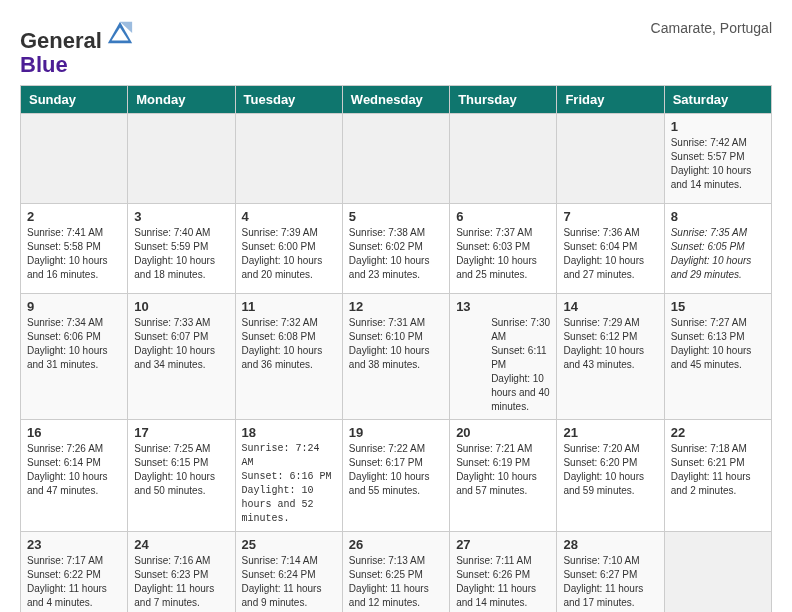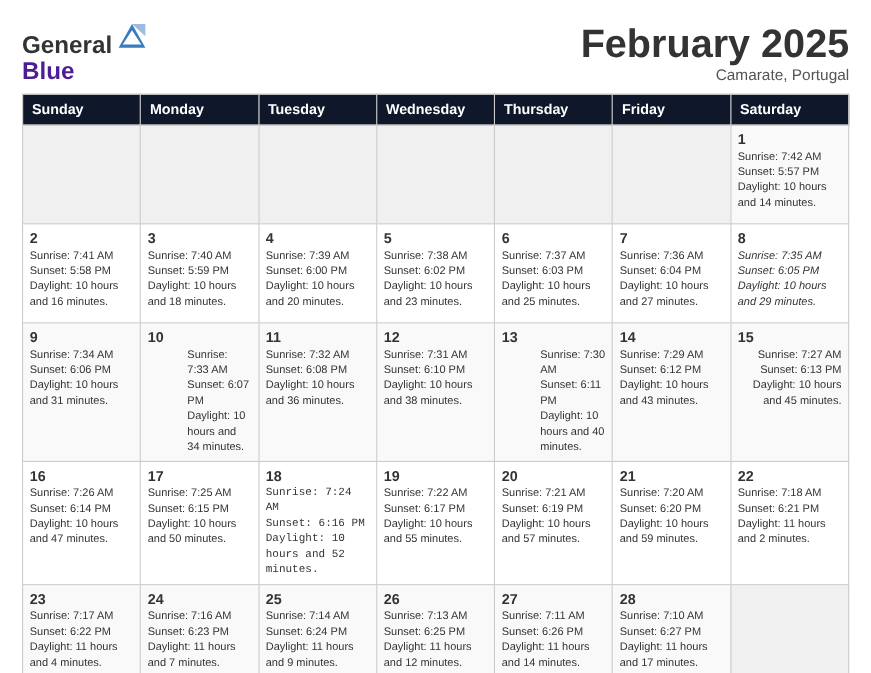--- a/index.html
+++ b/index.html
@@ -42,21 +42,21 @@
     .subtitle {
       font-size: 14px;
       color: #555;
     }
     table {
       width: 100%;
       border-collapse: collapse;
       table-layout: fixed;
     }
     thead th {
-      background-color: #0f172a;
+      background-color: #0f766e;
       color: #fff;
       text-align: left;
       padding: 6px 8px;
       font-size: 13px;
       font-weight: bold;
       border: 1px solid #ccc;
     }
     tbody td {
       vertical-align: top;
       border: 1px solid #ccc;
@@ -99,21 +99,20 @@
             <polygon points="15,8 24,22 6,22" fill="#fff"></polygon>
             <polygon points="15,2 28,2 28,14" fill="#3a7abf" opacity="0.5"></polygon>
           </svg>
       </div>
       <div class="logo-text">
         <span class="logo-blue">Blue</span>
       </div>
     </div>
   </div>
   <div class="title-area">
-    <div class="month-title">February 2025</div>
     <div class="subtitle">Camarate, Portugal</div>
   </div>
 </div>
 
 <table>
   <thead>
     <tr>
     <th>Sunday</th>
         <th>Monday</th>
         <th>Tuesday</th>
@@ -184,21 +183,21 @@
       </tr>
       <tr>
         <td>
           <span class="day-number">9</span>
           <div class="day-info" style="white-space: pre-line;">Sunrise: 7:34 AM
 Sunset: 6:06 PM
 Daylight: 10 hours and 31 minutes.</div>
         </td>
         <td>
           <span class="day-number">10</span>
-          <div class="day-info" style="white-space: pre-line; margin-left: 36px;">Sunrise: 7:33 AM
+          <div class="day-info" style="white-space: pre-line;">Sunrise: 7:33 AM
 Sunset: 6:07 PM
 Daylight: 10 hours and 34 minutes.</div>
         </td>
         <td>
           <span class="day-number">11</span>
           <div class="day-info" style="white-space: pre-line;">Sunrise: 7:32 AM
 Sunset: 6:08 PM
 Daylight: 10 hours and 36 minutes.</div>
         </td>
         <td>
@@ -214,21 +213,21 @@
 Daylight: 10 hours and 40 minutes.</div>
         </td>
         <td>
           <span class="day-number">14</span>
           <div class="day-info" style="white-space: pre-line;">Sunrise: 7:29 AM
 Sunset: 6:12 PM
 Daylight: 10 hours and 43 minutes.</div>
         </td>
         <td>
           <span class="day-number">15</span>
-          <div class="day-info" style="white-space: pre-line; text-align: right;">Sunrise: 7:27 AM
+          <div class="day-info" style="white-space: pre-line;">Sunrise: 7:27 AM
 Sunset: 6:13 PM
 Daylight: 10 hours and 45 minutes.</div>
         </td>
       </tr>
       <tr>
         <td>
           <span class="day-number">16</span>
           <div class="day-info" style="white-space: pre-line;">Sunrise: 7:26 AM
 Sunset: 6:14 PM
 Daylight: 10 hours and 47 minutes.</div>

